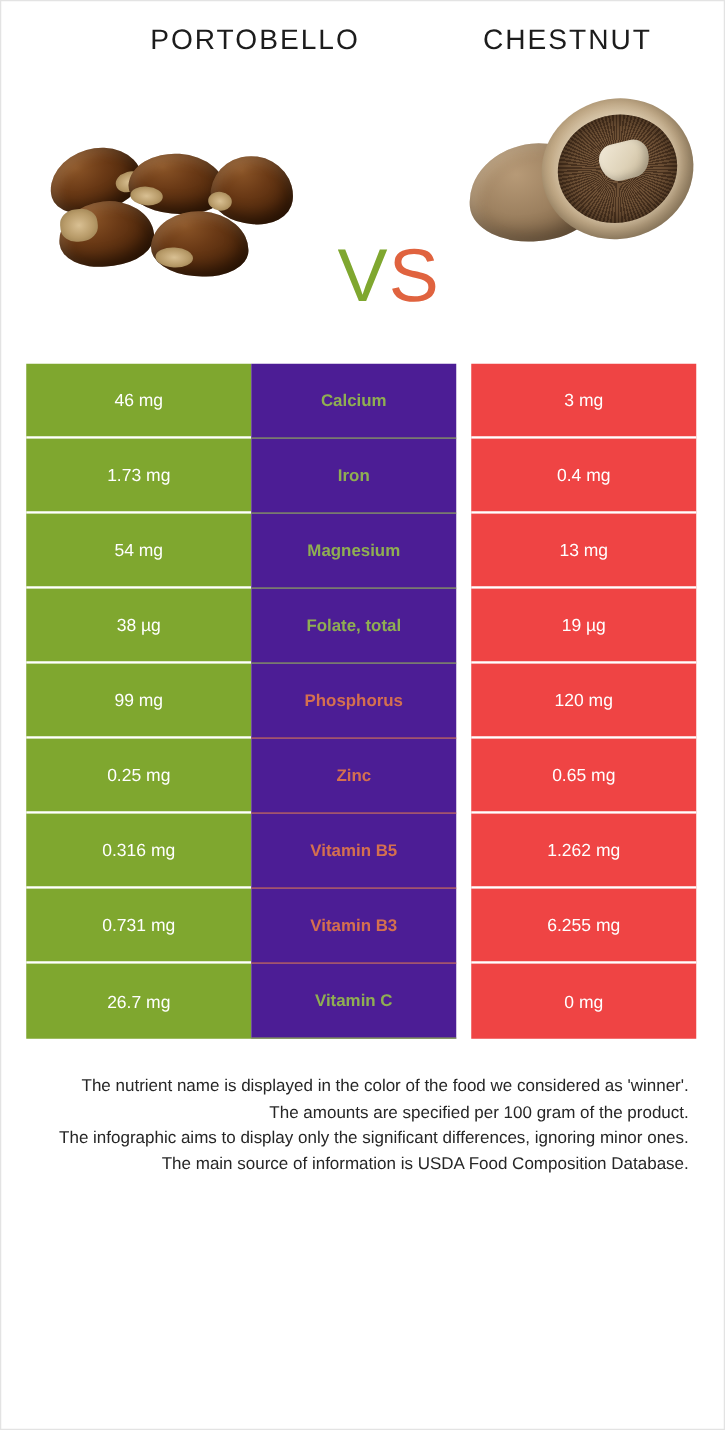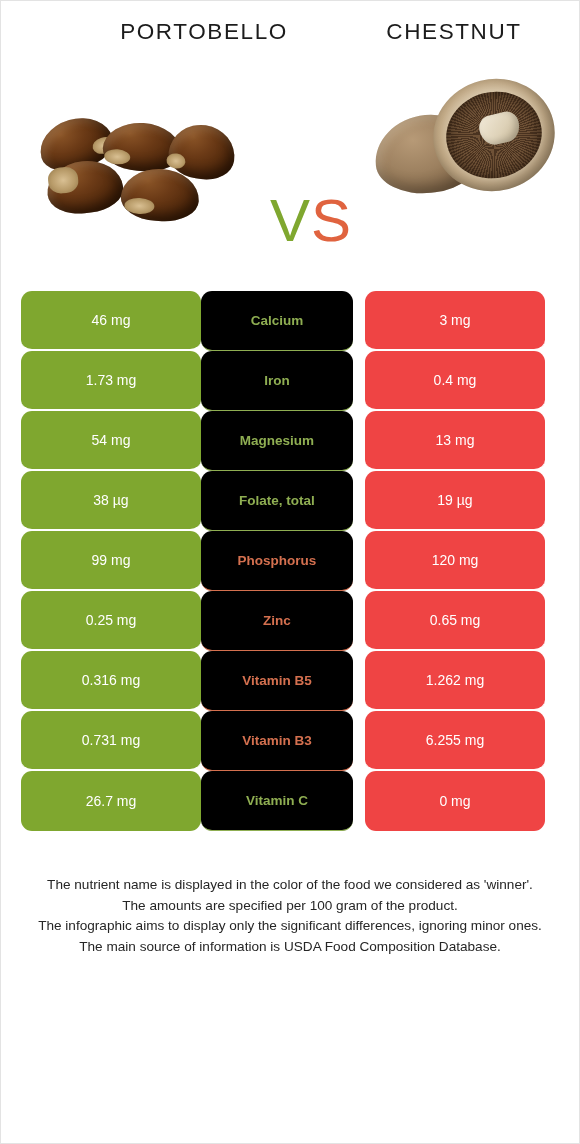--- a/index.html
+++ b/index.html
@@ -140,51 +140,50 @@
     display: flex;
     height: 60px;
     align-items: stretch;
   }
   .cell {
     display: flex;
     align-items: center;
     justify-content: center;
     font-size: 14px;
     box-sizing: border-box;
-    border-radius: 11px;
   }
   .cell.left {
     width: 180px;
     background: #7FA72F;
     color: #ffffff;
     border-bottom: 2px solid #ffffff;
   }
   .cell.right {
     width: 180px;
     background: #ef4444;
     color: #ffffff;
     border-bottom: 2px solid #ffffff;
     margin-left: 12px;
   }
   .cell.mid {
-    width: 152px;
-    background: #000000;
+    width: 164px;
+    background: #4c1d95;
     font-size: 13.5px;
     font-weight: bold;
   }
   .cell.mid.green { color: #8FAE52; border-bottom: 1px solid #8FAE52; }
   .cell.mid.orange { color: #D4704F; border-bottom: 1px solid #D4704F; }
   .row:last-child .cell.left,
   .row:last-child .cell.right { border-bottom: none; }
 
   
   .footer {
-    margin-top: 44px;
+    margin-top: 28px;
     padding: 0 28px;
-    text-align: center;
+    text-align: right;
     font-size: 13.6px;
     line-height: 20.5px;
     color: #262626;
   }
   .footer div { margin: 0; }
 </style>
 </head>
 <body>
 
 <div class="header">

